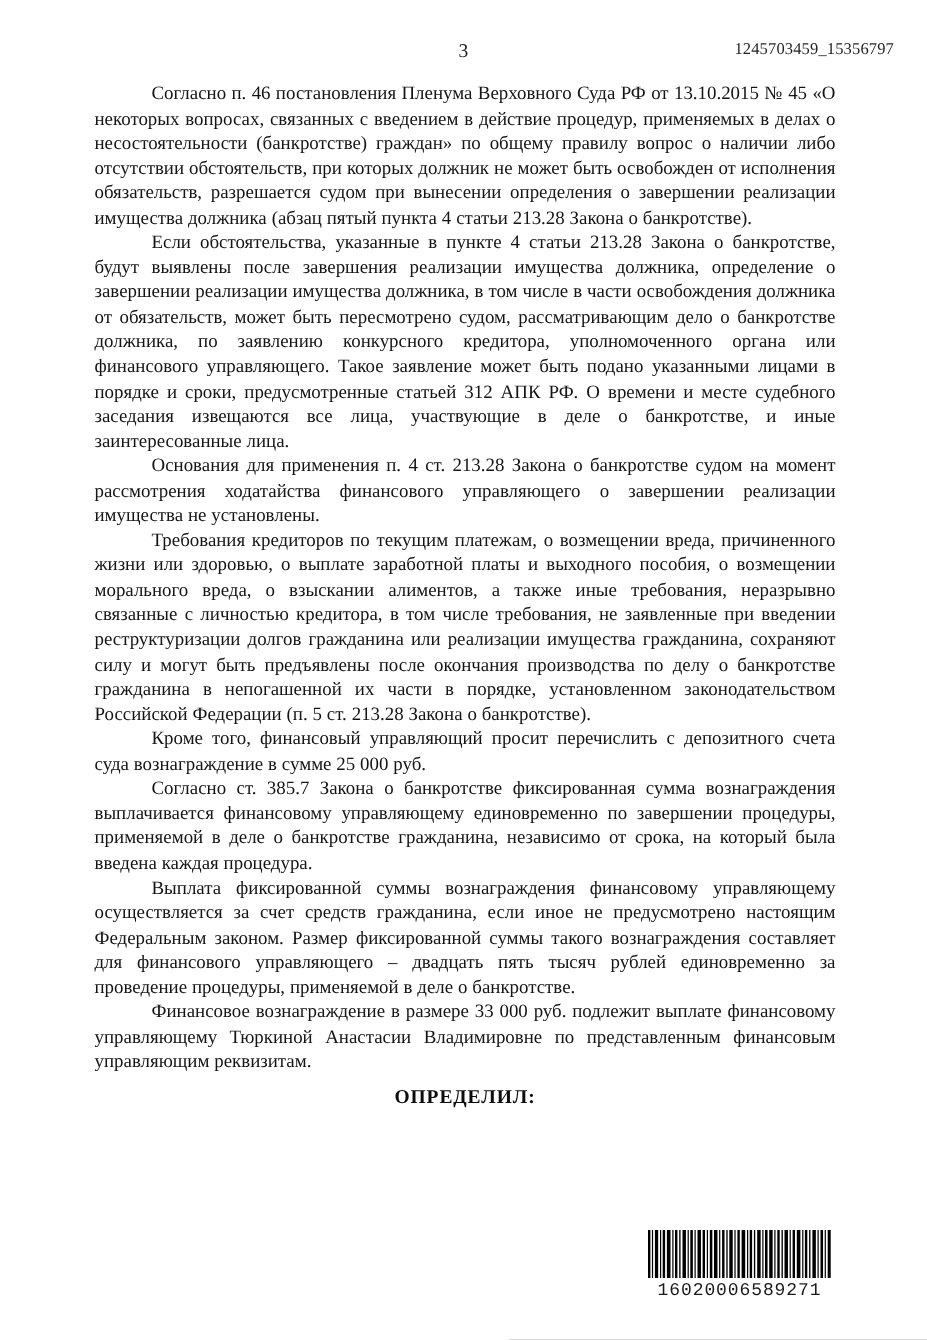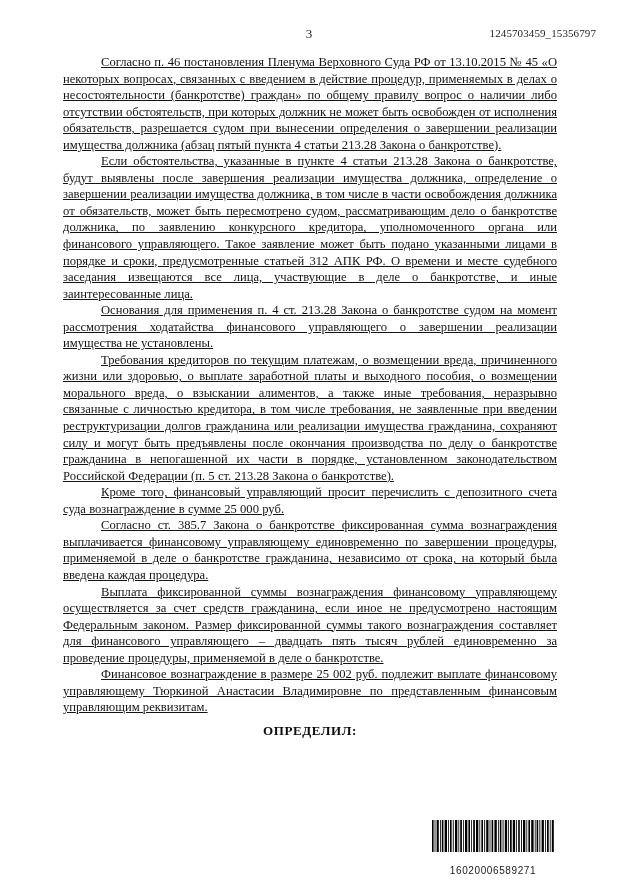--- a/index.html
+++ b/index.html
@@ -64,21 +64,20 @@
     margin: 0;
     padding: 0;
     font-size: 12.6px;
     line-height: 16.55px;
     text-align: justify;
     text-indent: 38px;
     color: #141414;
     word-spacing: 0.1px;
     -webkit-hyphens: none;
     hyphens: none;
-    text-decoration: underline;
   }
 
   .ruling-word {
     margin: 0;
     padding: 0;
     margin-top: 6px;
     font-size: 13px;
     line-height: 17px;
     font-weight: bold;
     text-align: center;
@@ -95,25 +94,25 @@
   }
   .barcode-bars {
     width: 124px;
     height: 32px;
     display: block;
   }
   .barcode-digits {
     display: block;
     width: 124px;
     text-align: center;
-    font-family: Liberation Sans, sans-serif;
-    font-size: 10px;
+    font-family: Liberation Mono, monospace;
+    font-size: 12px;
     letter-spacing: 0.6px;
     color: #1a1a1a;
-    margin-top: 13px;
+    margin-top: 1px;
   }
 </style>
 </head>
 <body>
 
 <div class="page">
   <div class="page-inner">
 
     <div class="header">
       <div class="page-number">3</div>
@@ -121,21 +120,21 @@
     </div>
 
     <div class="body-text">
       <p class="para">Согласно п. 46 постановления Пленума Верховного Суда РФ от 13.10.2015 № 45 «О некоторых вопросах, связанных с введением в действие процедур, применяемых в делах о несостоятельности (банкротстве) граждан» по общему правилу вопрос о наличии либо отсутствии обстоятельств, при которых должник не может быть освобожден от исполнения обязательств, разрешается судом при вынесении определения о завершении реализации имущества должника (абзац пятый пункта 4 статьи 213.28 Закона о банкротстве).</p>
       <p class="para">Если обстоятельства, указанные в пункте 4 статьи 213.28 Закона о банкротстве, будут выявлены после завершения реализации имущества должника, определение о завершении реализации имущества должника, в том числе в части освобождения должника от обязательств, может быть пересмотрено судом, рассматривающим дело о банкротстве должника, по заявлению конкурсного кредитора, уполномоченного органа или финансового управляющего. Такое заявление может быть подано указанными лицами в порядке и сроки, предусмотренные статьей 312 АПК РФ. О времени и месте судебного заседания извещаются все лица, участвующие в деле о банкротстве, и иные заинтересованные лица.</p>
       <p class="para">Основания для применения п. 4 ст. 213.28 Закона о банкротстве судом на момент рассмотрения  ходатайства финансового управляющего о завершении реализации имущества не установлены.</p>
       <p class="para">Требования кредиторов по текущим платежам, о возмещении вреда, причиненного жизни или здоровью, о выплате заработной платы и выходного пособия, о возмещении морального вреда, о взыскании алиментов, а также иные требования, неразрывно связанные с личностью кредитора, в том числе требования, не заявленные при введении реструктуризации долгов гражданина или реализации имущества гражданина, сохраняют силу и могут быть предъявлены после окончания производства по делу о банкротстве гражданина в непогашенной их части в порядке, установленном законодательством Российской Федерации (п. 5 ст. 213.28 Закона о банкротстве).</p>
       <p class="para">Кроме того, финансовый управляющий просит перечислить с депозитного счета суда вознаграждение в сумме 25 000 руб.</p>
       <p class="para">Согласно ст. 385.7 Закона о банкротстве фиксированная сумма вознаграждения выплачивается финансовому управляющему единовременно по завершении процедуры, применяемой в деле о банкротстве гражданина, независимо от срока, на который была введена каждая процедура.</p>
       <p class="para">Выплата фиксированной суммы вознаграждения финансовому управляющему осуществляется за счет средств гражданина, если иное не предусмотрено настоящим Федеральным законом. Размер фиксированной суммы такого вознаграждения составляет для финансового управляющего – двадцать пять тысяч рублей единовременно за проведение процедуры, применяемой в деле о банкротстве.</p>
-      <p class="para">Финансовое вознаграждение в размере 25 002 руб. подлежит выплате финансовому управляющему Тюркиной Анастасии Владимировне по представленным финансовым управляющим реквизитам.</p>
+      <p class="para">Финансовое вознаграждение в размере 33 000 руб. подлежит выплате финансовому управляющему Тюркиной Анастасии Владимировне по представленным финансовым управляющим реквизитам.</p>
       <p class="ruling-word">ОПРЕДЕЛИЛ:</p>
     </div>
 
     <div class="barcode-block">
       <svg class="barcode-bars" viewBox="0 0 124 32" preserveAspectRatio="none">
         <rect x="0" y="0" width="124" height="32" fill="#ffffff"></rect>
         <g fill="#000000">
           <rect x="1.0" y="0" width="1.6" height="32"></rect>
           <rect x="3.6" y="0" width="0.8" height="32"></rect>
           <rect x="5.6" y="0" width="2.2" height="32"></rect>

